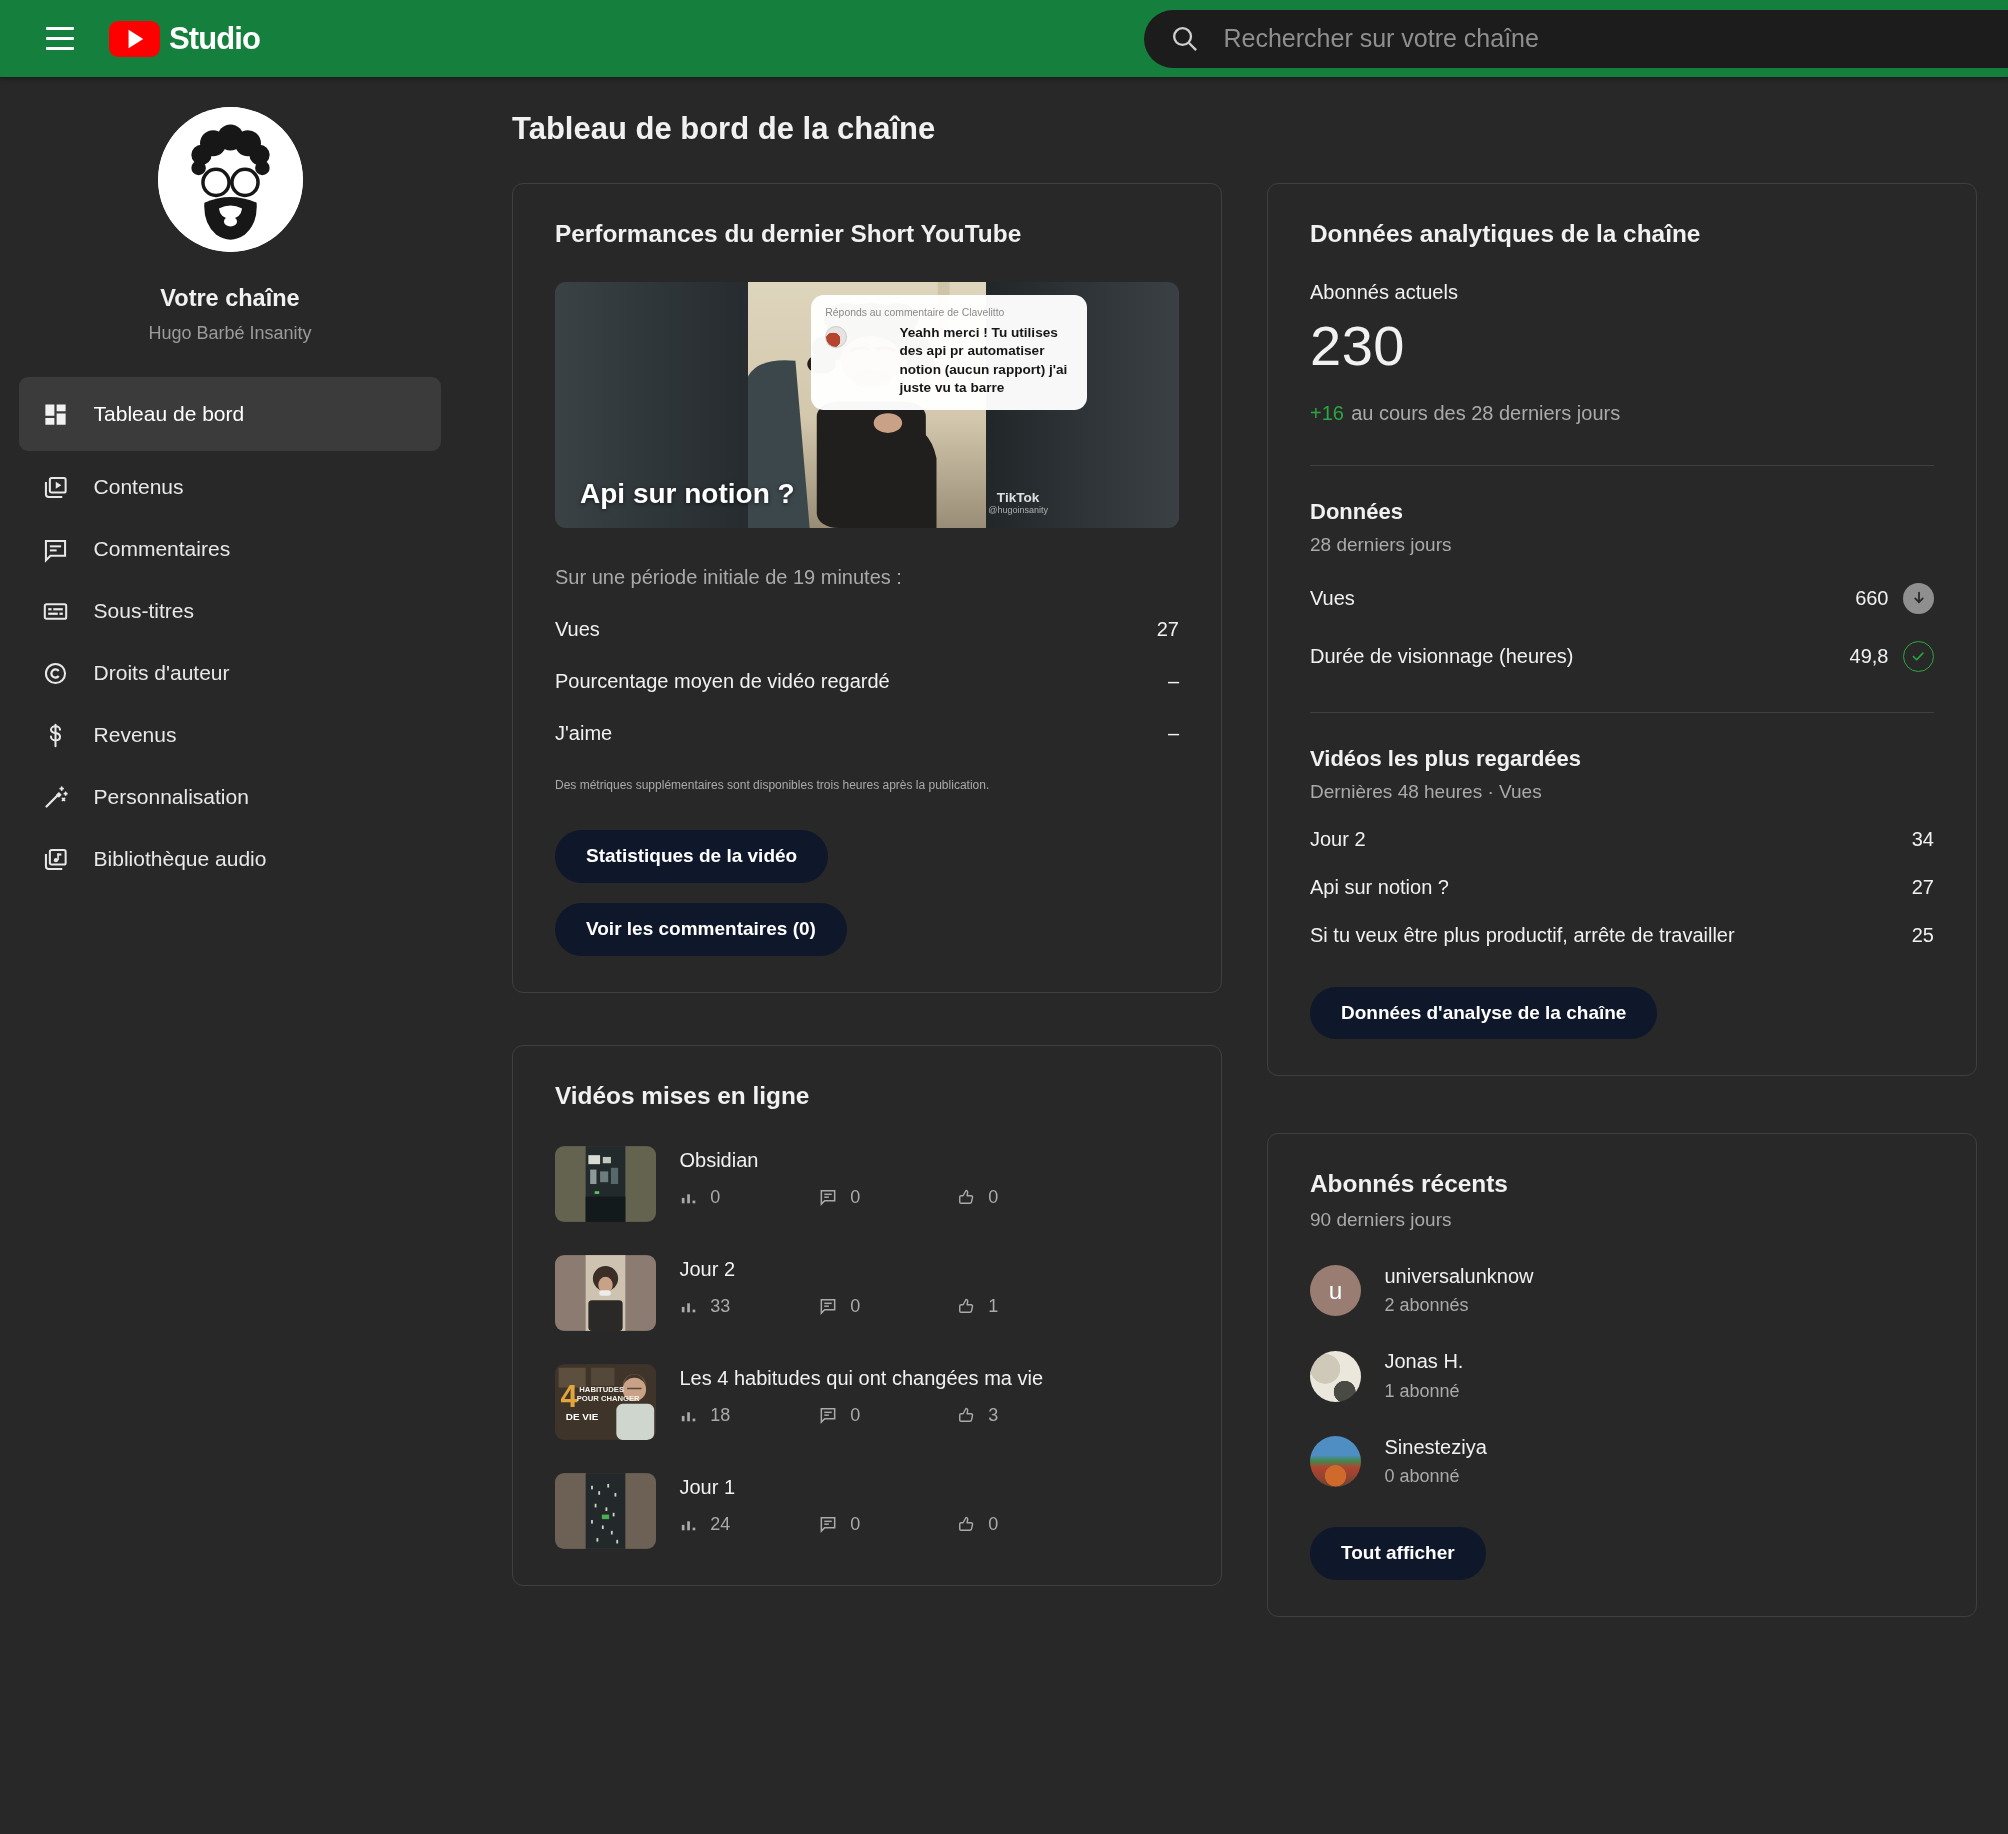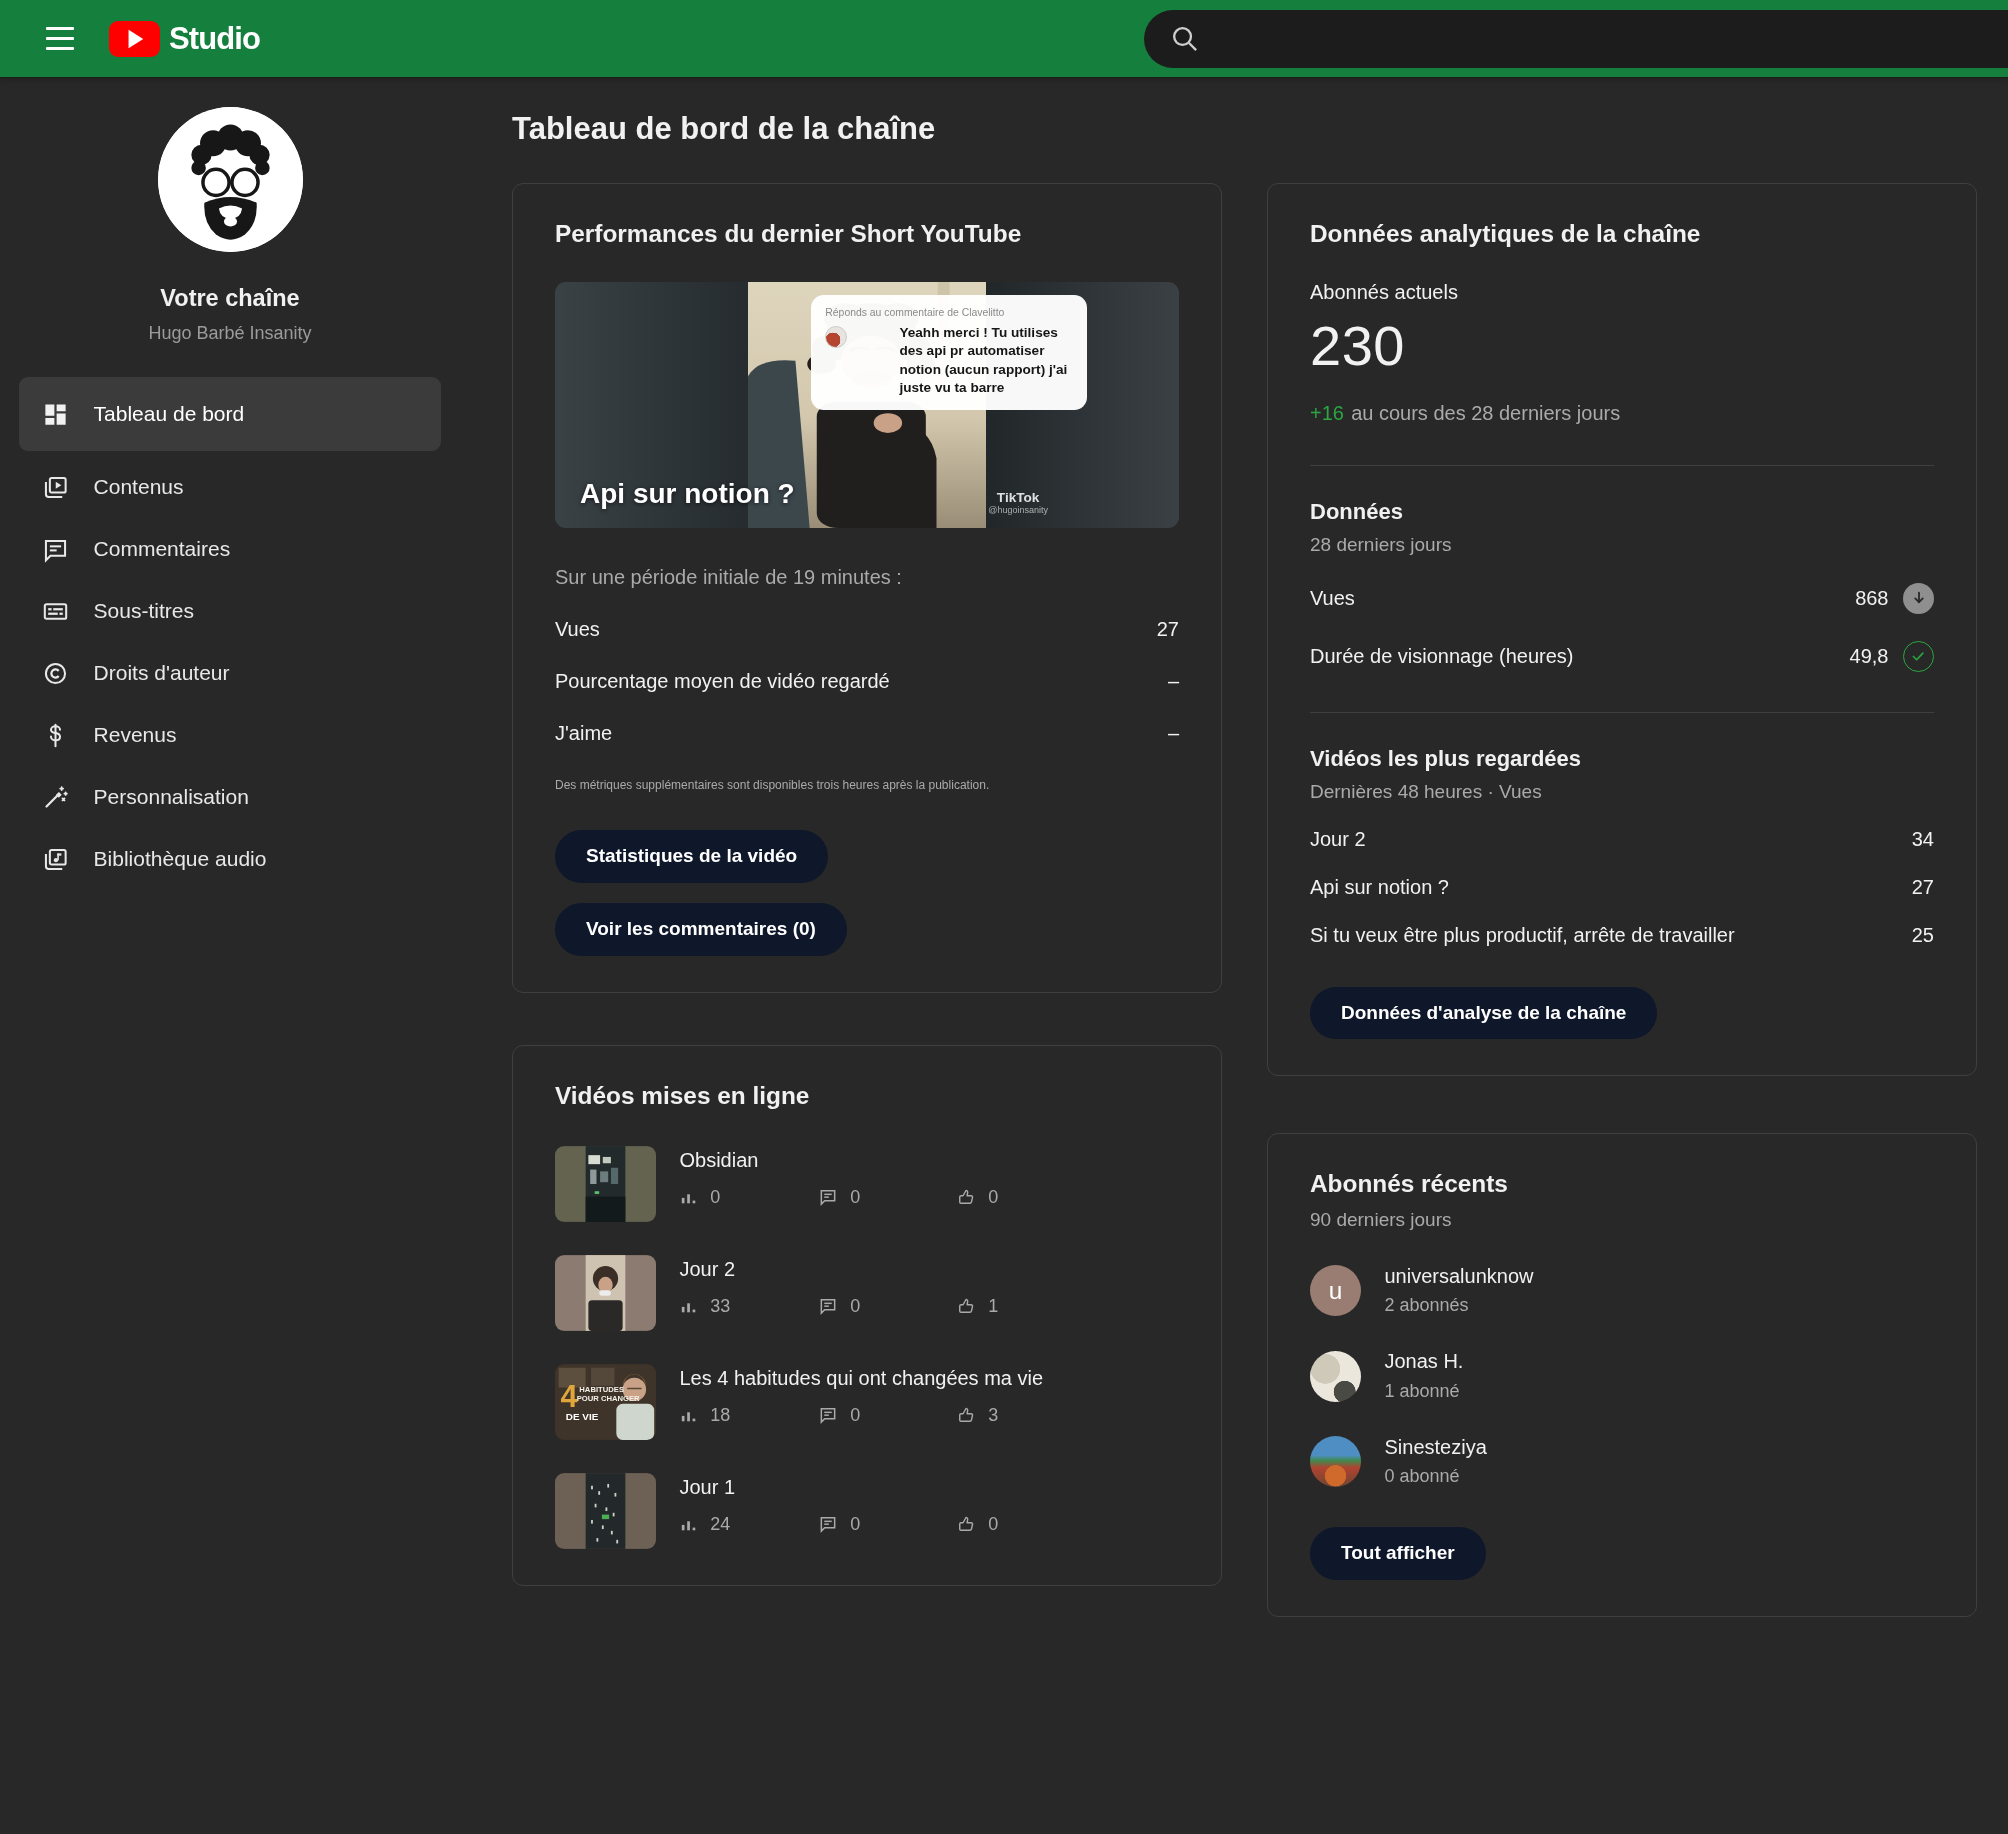--- a/index.html
+++ b/index.html
@@ -153,20 +153,21 @@
           <polygon points="3,2 19,12 3,22" fill="#fff"></polygon>
         </svg>
     </div>
     <span class="logo-text">Studio</span>
   </div>
   <div class="search">
     <svg width="31" height="31" viewBox="0 0 24 24" fill="none" stroke="#cfcfcf" stroke-width="1.8">
       <circle cx="10.5" cy="10.5" r="6.5"></circle>
         <line x1="15.5" y1="15.5" x2="21" y2="21"></line>
     </svg>
+    <input type="text" placeholder="Rechercher sur votre chaîne" style="">
   </div>
 </header>
 
 <div class="layout">
 
   <aside class="sidebar">
     <div class="avatar-wrap">
       <div class="channel-avatar">
         <svg viewBox="0 0 100 100" width="145" height="145">
           <circle cx="50" cy="50" r="50" fill="#ffffff"></circle>
@@ -546,21 +547,21 @@
 
           <div class="divider"></div>
 
           <div class="sec">
             <h3>Données</h3>
             <div class="sub">28 derniers jours</div>
 
             <div class="kv-row">
               <span class="k">Vues</span>
               <span class="kv-right">
-                <span class="v">868</span>
+                <span class="v">660</span>
                 <span class="ico-circle ico-down">
                   <svg width="18" height="18" viewBox="0 0 24 24" fill="none" stroke="#282828" stroke-width="2.4" stroke-linecap="round">
                       <line x1="12" y1="5" x2="12" y2="17"></line>
                       <polyline points="7,12.5 12,17.5 17,12.5"></polyline>
                     </svg>
                 </span>
               </span>
             </div>
             <div class="kv-row">
               <span class="k">Durée de visionnage (heures)</span>

